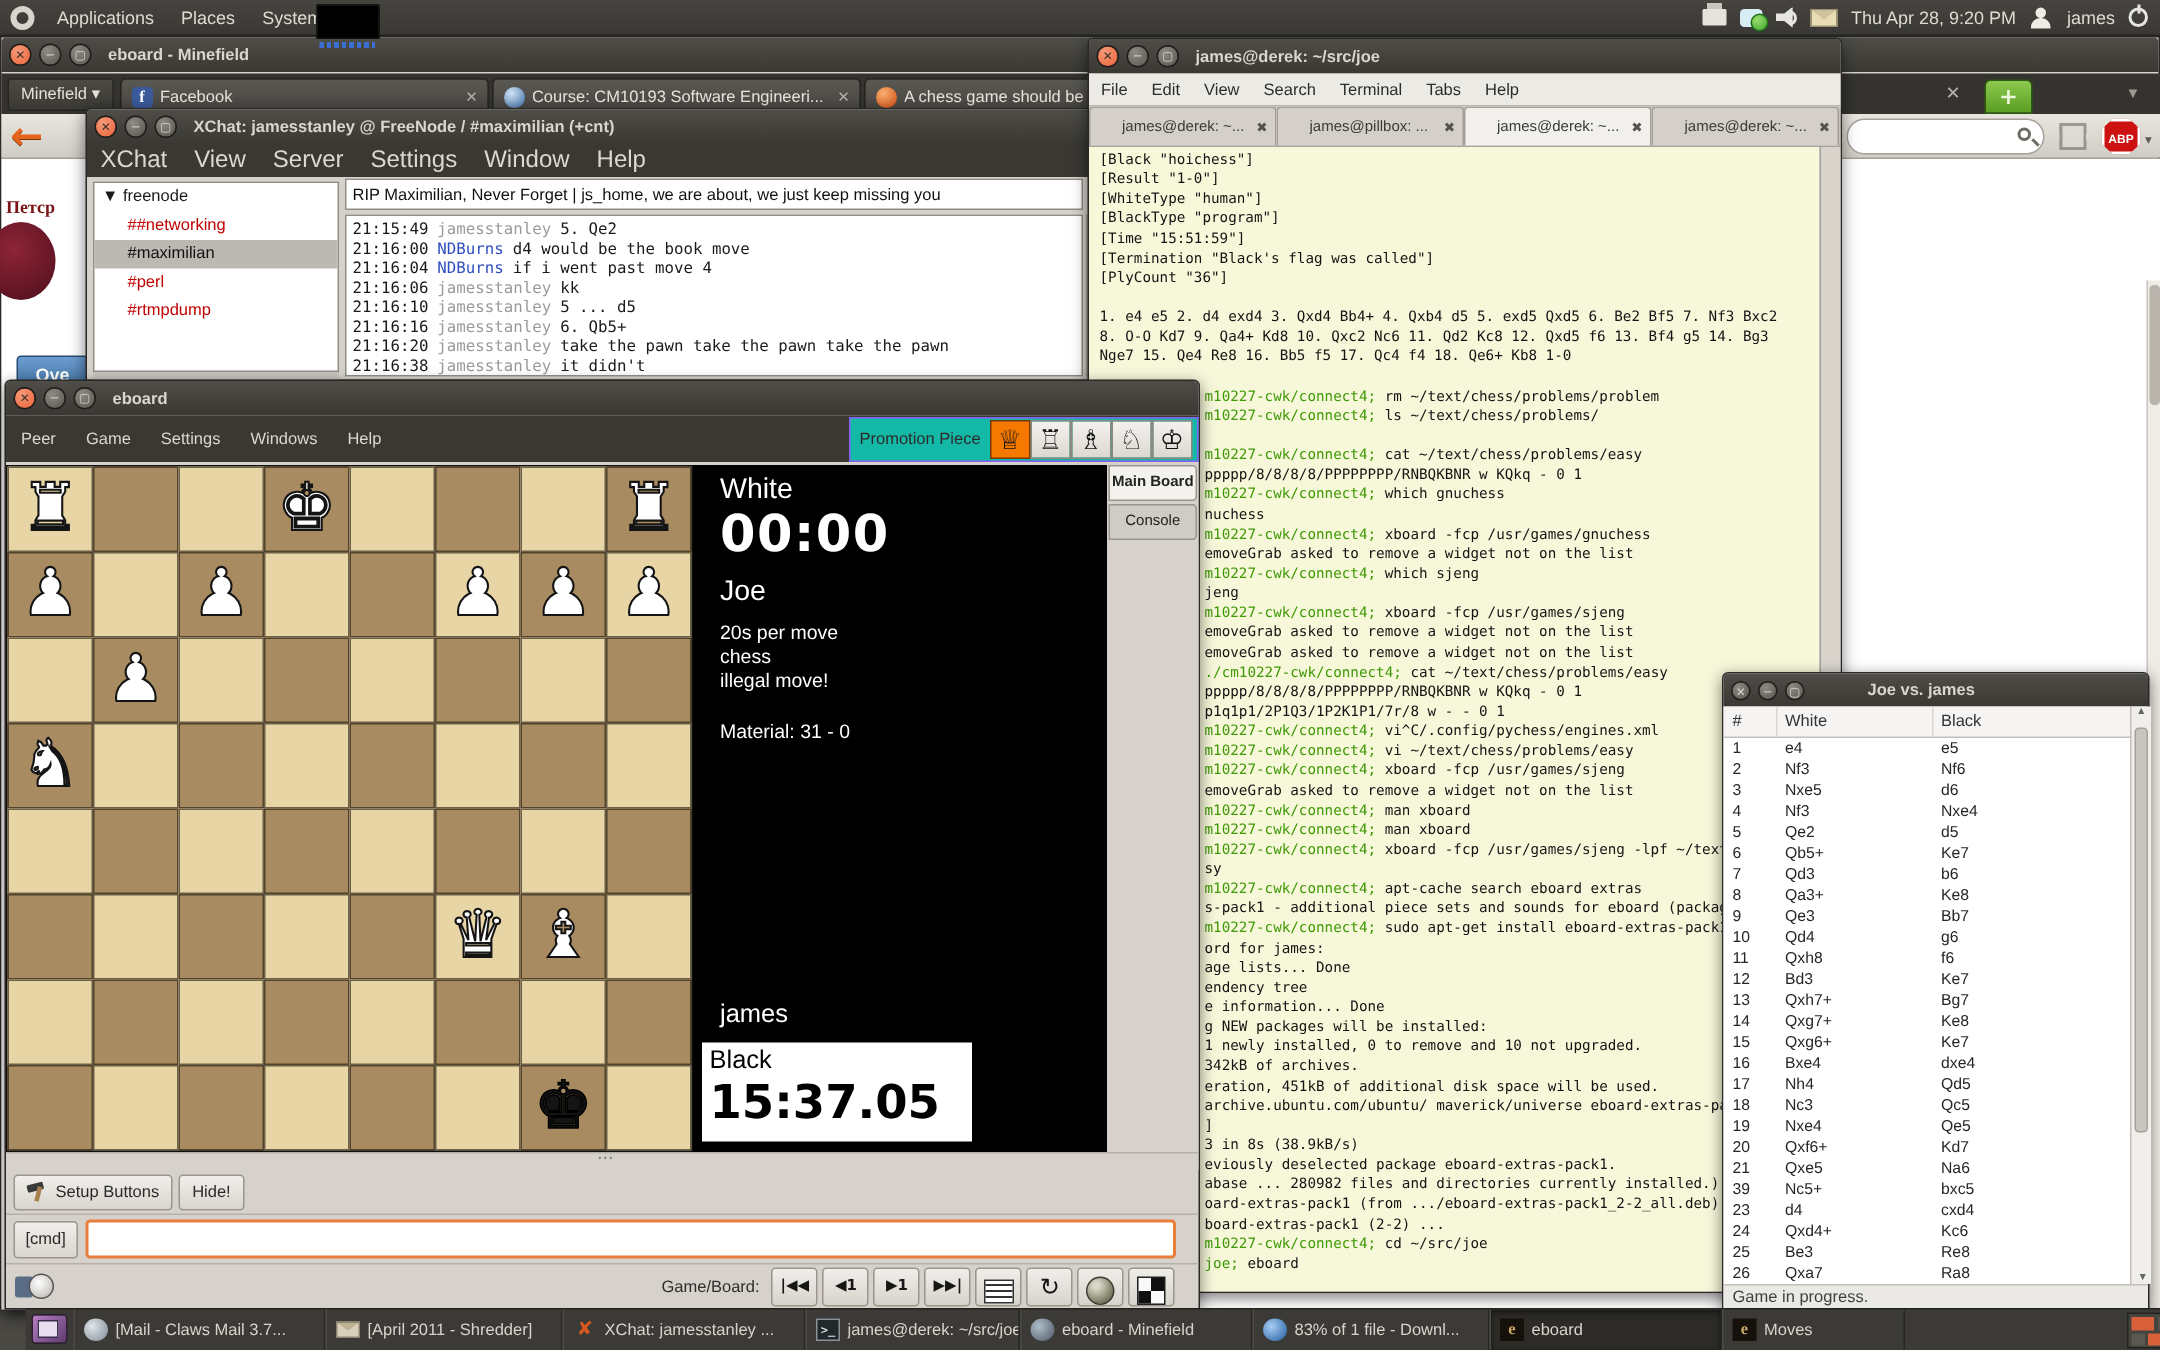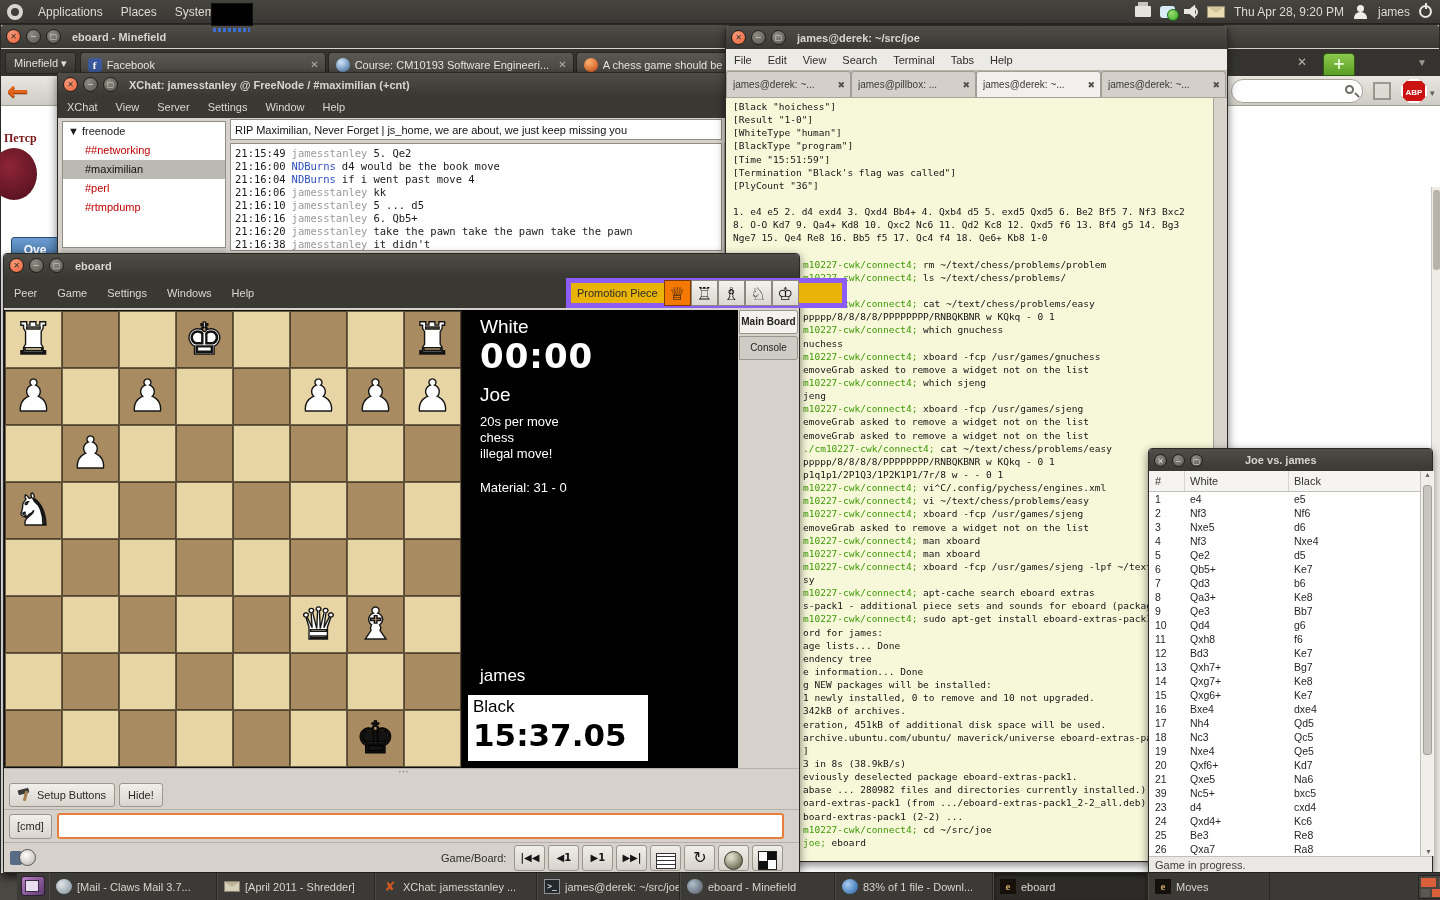--- a/index.html
+++ b/index.html
@@ -25,21 +25,21 @@
 .ic-power::after{content:"";position:absolute;left:3.5px;top:-4px;width:2px;height:6px;background:#e8e6e1}
 #desk-icon{position:absolute;left:211px;top:3px;width:42px;height:23px;background:#000;z-index:61;border:1px solid #111}
 #desk-icon::after{content:"";position:absolute;left:1px;top:24px;width:37px;height:4px;background:repeating-linear-gradient(90deg,#3b6fd4 0 3px,transparent 3px 5px)}
 
 .win{position:absolute;border:1px solid #2a2925;border-radius:4px 4px 0 0;box-shadow:0 3px 10px rgba(0,0,0,.5)}
 .tbar{height:23px;background:linear-gradient(#4e4d48,#393833);color:#d9d6cf;font-weight:bold;font-size:11px;display:flex;align-items:center;border-radius:3px 3px 0 0}
 .wb{width:15px;height:15px;border-radius:50%;margin-left:5px;flex:none;font:8px/14px "DejaVu Sans",sans-serif;text-align:center;color:#38302a;border:1px solid #201d1a}
 .wb.close{background:radial-gradient(circle at 35% 30%,#f79a78,#e9633a)}
 .wb.gray{background:radial-gradient(circle at 35% 30%,#8d8b83,#57564f);color:#d7d4cc}
 .ttl{margin-left:11px;white-space:nowrap;overflow:hidden}
-.dmenu{display:flex;background:#393833;color:#dcd8d0;font-size:11px;align-items:center}
+.dmenu{display:flex;background:#393833;color:#dcd8d0;font-size:16px;align-items:center}
 .dmenu span{margin:0 9px}
 .lmenu{display:flex;background:#eceae4;color:#2c2c2c;font-size:11px;align-items:center;border-bottom:1px solid #b9b5ad}
 .lmenu span{margin:0 8px}
 
 #firefox{left:0;top:24px;width:1440px;height:848px;background:#d6d2cb;z-index:1;border-radius:0}
 #ff-tabrow{position:absolute;left:0;top:24px;width:1440px;height:27px;background:#34332f;display:flex;align-items:flex-end}
 #mfbtn{margin:2px 4px;height:22px;padding:0 8px;background:linear-gradient(#4c4a45,#3a3934);border:1px solid #26251f;border-radius:3px;color:#e3e0d8;font-size:11px;line-height:20px}
 .fftab{height:24px;width:246px;background:linear-gradient(#5a5852,#454440);border:1px solid #26251f;border-bottom:none;border-radius:4px 4px 0 0;display:flex;align-items:center;color:#e8e5de;font-size:11px;margin-right:2px;overflow:hidden}
 .fico{width:14px;height:14px;flex:none;margin:0 5px 0 7px;border-radius:3px;text-align:center;font:bold 11px/14px "Liberation Serif",serif}
 .fico.facebook{background:#3a5a9b;color:#fff}
@@ -82,33 +82,33 @@
 .msg .nick.self{color:#9a9a9a}
 .msg .nick.other{color:#2f4fc0}
 .msg .mt{margin-left:6px;color:#1a1a1a}
 #xchat-vscroll{position:absolute;left:666px;top:70px;width:10px;height:108px;background:#e4e1db;border:1px solid #a7a39c;font-size:6px;text-align:center;color:#555}
 
 #terminal{left:725px;top:25px;width:503px;height:837px;background:#d6d2cb;z-index:3}
 #terminal .lmenu{height:22px}
 #term-tabs{position:absolute;left:0;top:45px;width:501px;height:27px;background:#c6c2bb;display:flex;align-items:flex-end;border-bottom:1px solid #a7a39c}
 .ttab{width:125px;height:26px;background:#d4d0c9;border:1px solid #a29e96;border-bottom:none;display:flex;align-items:center;font-size:10px;color:#3a3a36;border-radius:3px 3px 0 0}
 .ttab.act{background:#f2f0ec}
-.ttab .ttl2{flex:1;margin-left:6px;white-space:nowrap;overflow:hidden}
+.ttab .ttl2{flex:1;margin-left:21px;white-space:nowrap;overflow:hidden}
 .ttab .tcl{margin:0 5px;color:#55524c;font-size:9px}
 #term-body{position:absolute;left:0;top:72px;width:487px;height:763px;background:#f7f7da;overflow:hidden;padding:2px 0 0 7px}
 .tl{height:13.15px;font:9.5px/13.15px "DejaVu Sans Mono",monospace;color:#141414;white-space:pre}
 .tl.cut{padding-left:70px}
 .tl .g{color:#3f9a06}
 #term-scroll{position:absolute;left:487px;top:72px;width:14px;height:763px;background:#d8d4cc;border-left:1px solid #a7a39c}
 #term-thumb{position:absolute;left:2px;bottom:8px;width:9px;height:120px;background:#a39f98;border-radius:3px}
 
 #eboard{left:3px;top:253px;width:797px;height:620px;background:#d6d2cb;z-index:4}
 #eb-menurow{position:absolute;left:0;top:23px;width:795px;height:31px;background:#393833;display:flex;align-items:center;color:#dcd8d0;font-size:11px}
 #eb-menurow span{margin:0 10px}
-#promo{position:absolute;left:562px;top:24px;width:281px;height:30px;background:#eab308;display:flex;align-items:center;border:5px solid #8b5cf6}
+#promo{position:absolute;left:562px;top:24px;width:233px;height:30px;background:#14b8a6;display:flex;align-items:center;border:1px solid #8b5cf6}
 #promo-label{font-size:11px;color:#2c2c2c;margin:0 6px}
 .ppc{width:27px;height:26px;border:1px solid #8c8880;background:linear-gradient(#f4f2ee,#dcd8d1);font:18px/25px "DejaVu Sans",sans-serif;text-align:center;color:#111}
 .ppc.sel{background:#f57900;border:1px solid #7a3900}
 #board{position:absolute;left:0;top:56px;width:458px;height:458px;border:1px solid #101010;background:#000}
 .sq{position:absolute;width:57px;height:57px;box-shadow:inset 0 0 0 1px rgba(25,20,10,.6)}
 .sq.lt{background:#e8d5a5}
 .sq.dk{background:#a88b61}
 .pc{position:absolute;width:57px;height:57px;font:44px/56px "DejaVu Sans",sans-serif;text-align:center}
 .pc.w{color:#fff;-webkit-text-stroke:1.4px #141414}
 .pc.b{color:#141414;-webkit-text-stroke:1px #000}

